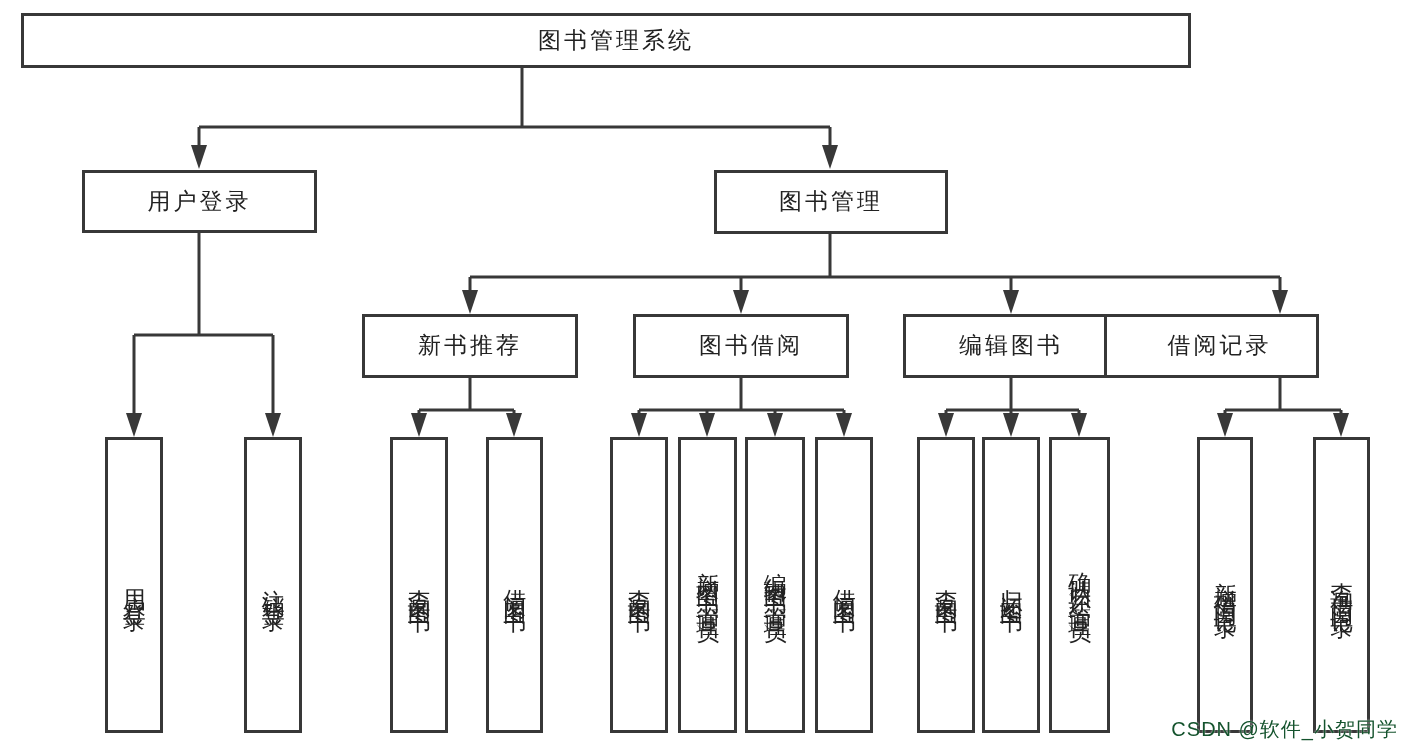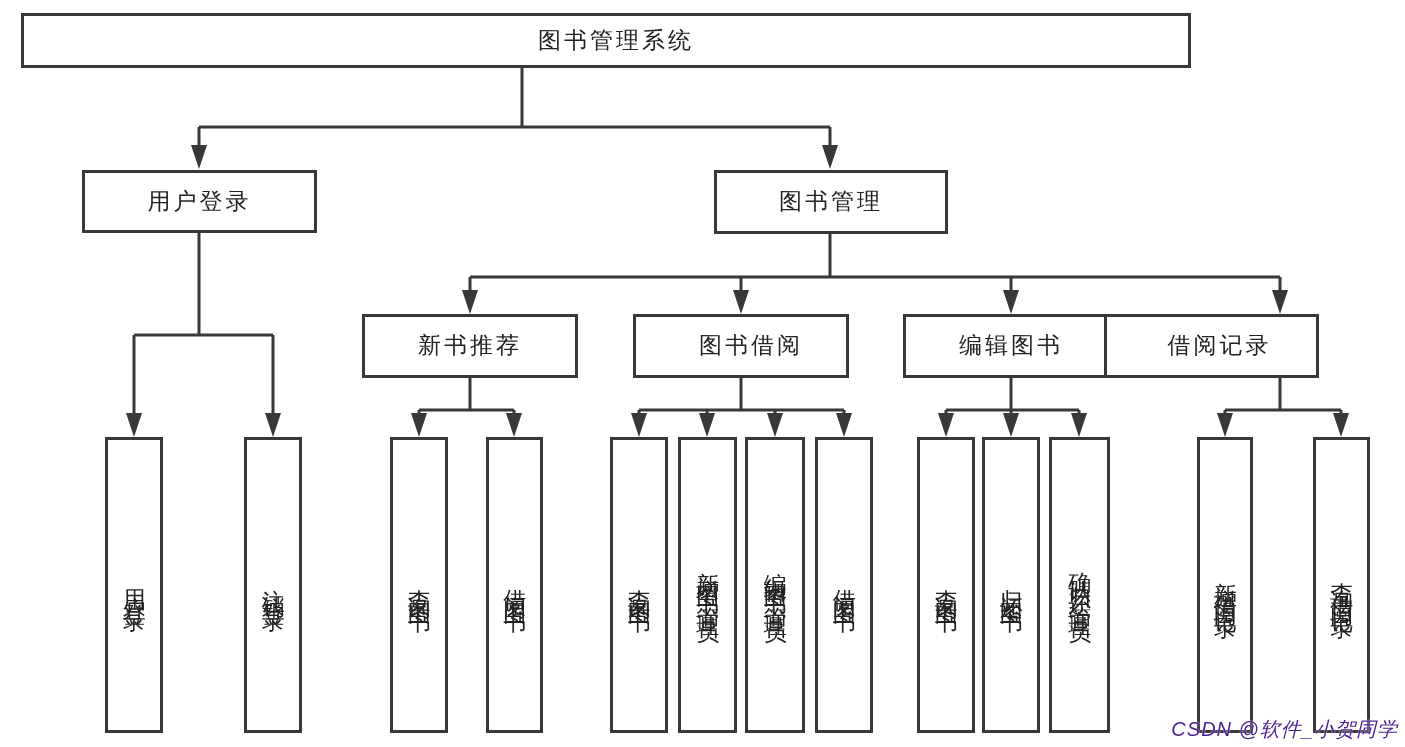--- a/index.html
+++ b/index.html
@@ -36,24 +36,23 @@
     letter-spacing: 7px;
     white-space: normal;
     line-height: 1.1;
   }
   .watermark {
     position: absolute;
     top: 716px;
     right: 7px;
     font-size: 20px;
     letter-spacing: 1px;
-    color: #4c1d95;
+    color: #14532d;
     z-index: 5;
     text-shadow: 0 0 2px #ffffff;
-    font-style: italic;
   }
 </style>
 </head>
 <body>
 
 <div class="canvas">
 
   <svg class="wires" viewBox="0 0 1405 747" aria-hidden="true">
     <g stroke="#383838" stroke-width="3" fill="none">
       <path d="M522 68 V127 M199 127 H830 M199 127 V150 M830 127 V150

